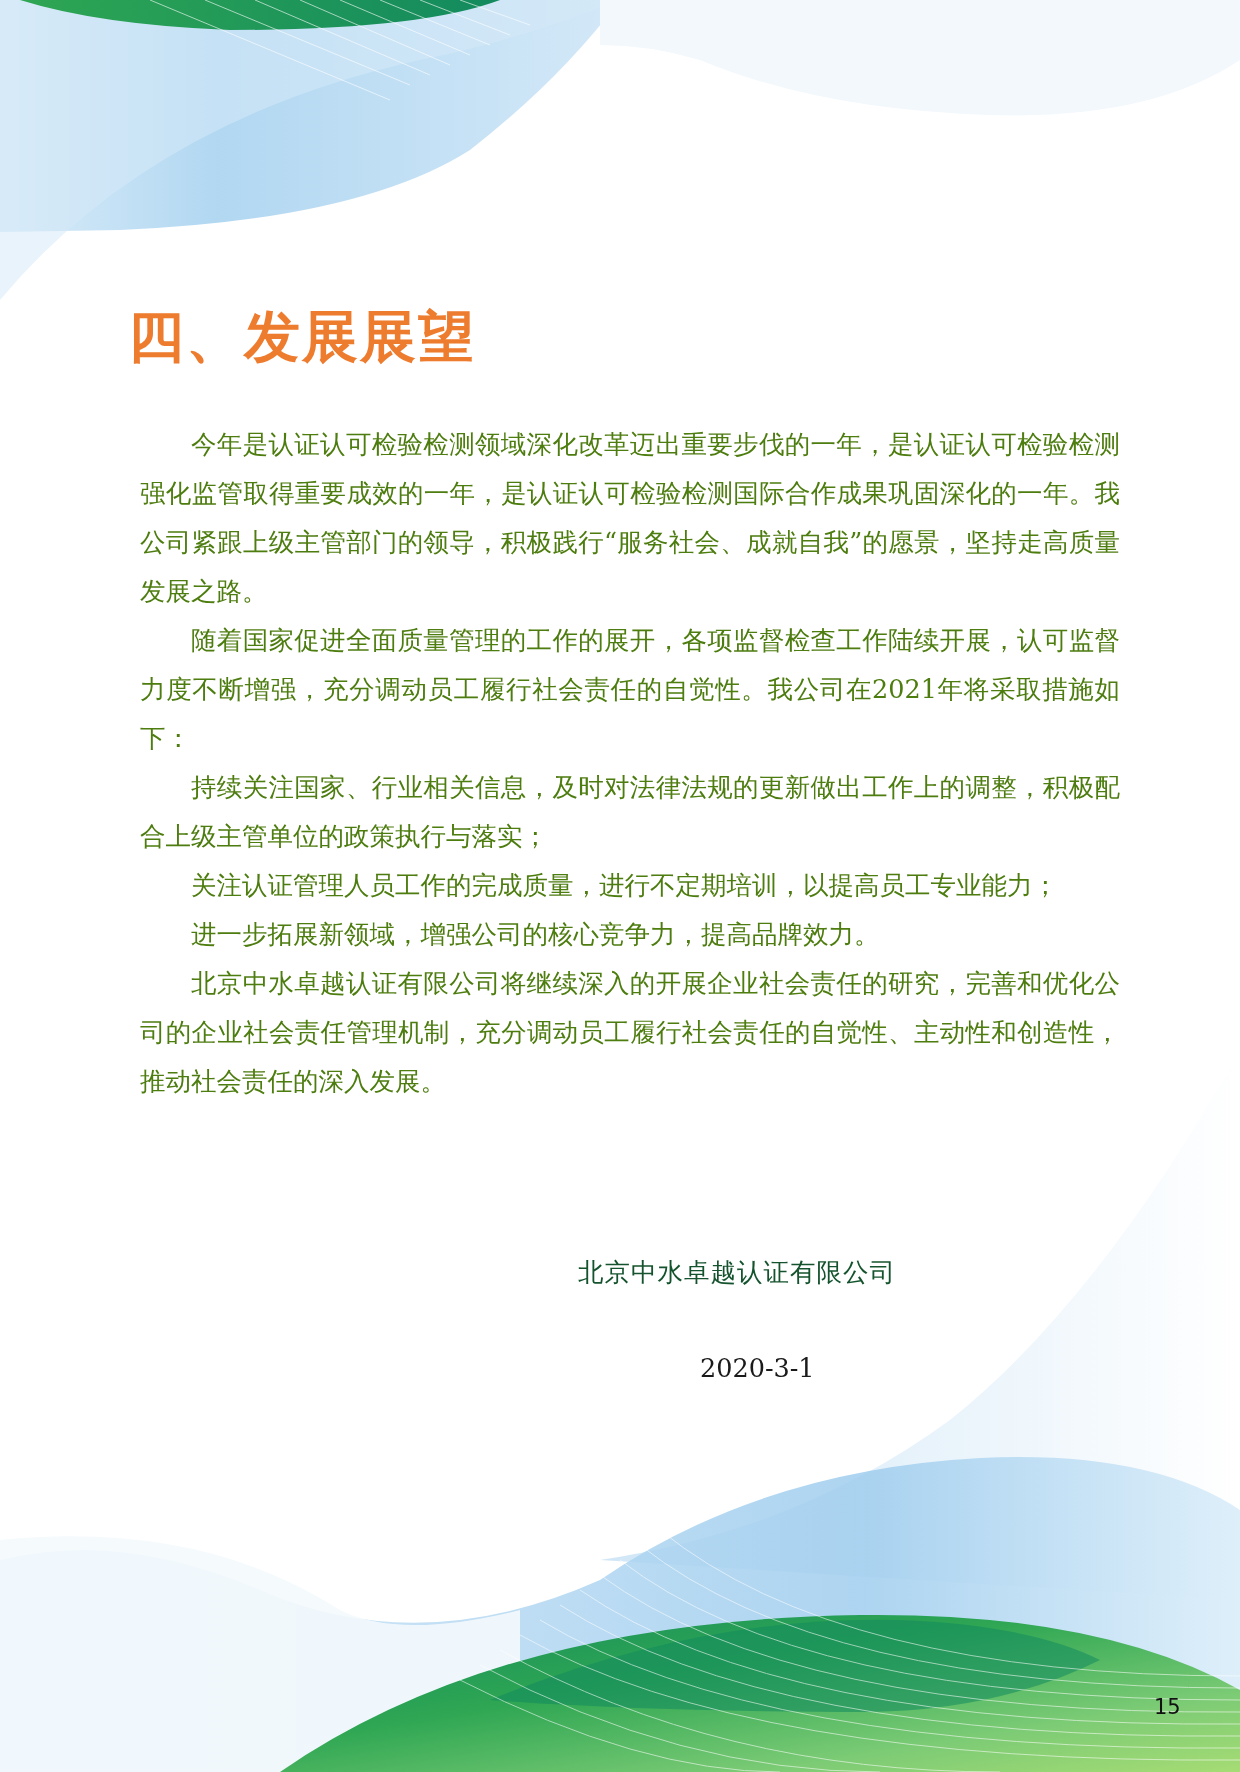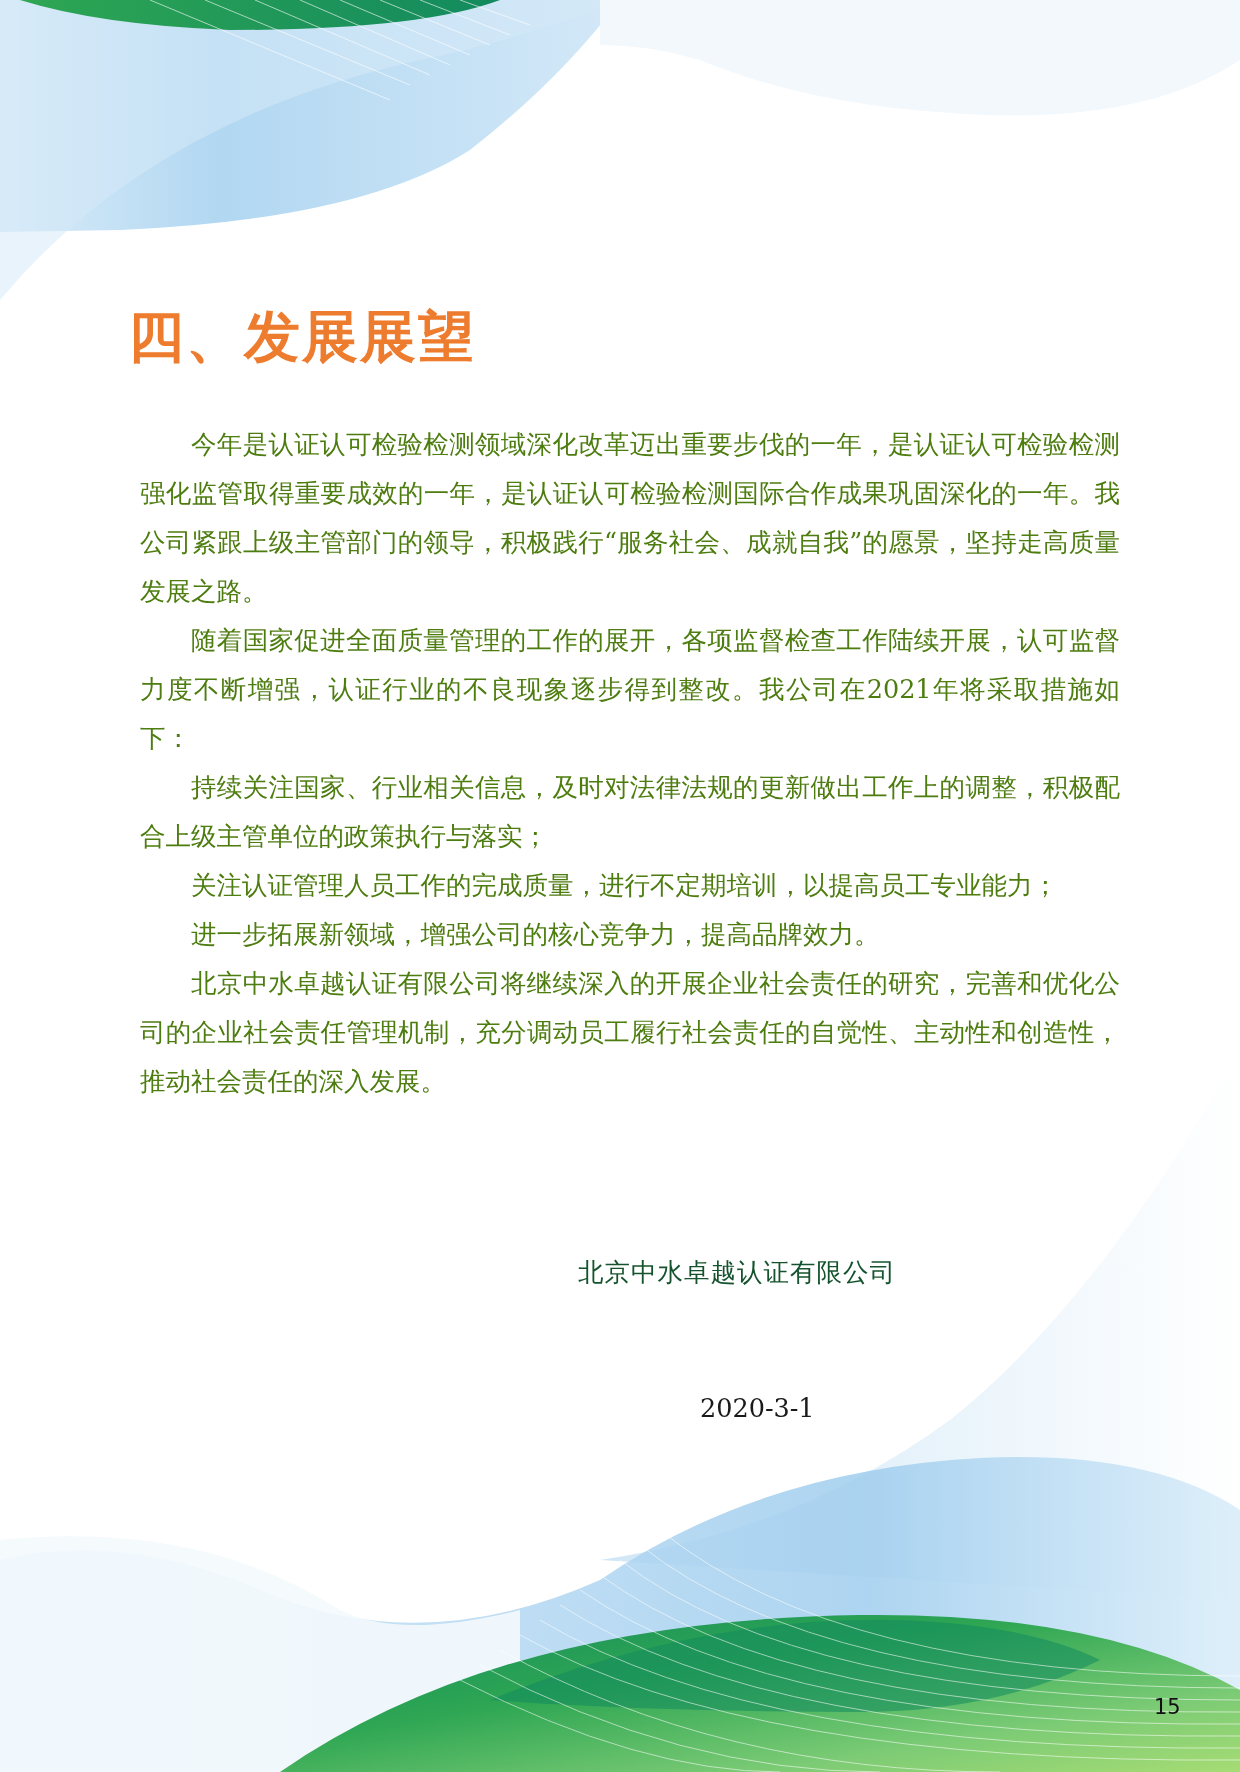--- a/index.html
+++ b/index.html
@@ -3,21 +3,21 @@
   <meta charset="utf-8">
   <style>
     html, body { margin:0; padding:0; }
     body { width:1240px; height:1772px; position:relative; overflow:hidden; background:#ffffff; font-family:"DejaVu Serif","Liberation Serif",serif; }
     .bg { position:absolute; left:0; top:0; width:1240px; height:1772px; z-index:0; }
     .content { position:absolute; left:0; top:0; width:1240px; height:1772px; z-index:1; }
     .title { position:absolute; left:128px; top:302px; font-family:"DejaVu Sans","Liberation Sans",sans-serif; font-weight:bold; font-size:56px; color:#ee7c2f; letter-spacing:2px; line-height:70px; margin:0;text-align:right; }
     .body-text { position:absolute; left:130px; top:420px; width:980px; font-size:25.5px; line-height:49px; color:#4d7c0f;margin-left:10px; }
     .body-text p { margin:0; text-indent:2em; text-align:justify; }
     .sig { position:absolute; left:578px; top:1255px; font-size:25.5px; color:#14532d; letter-spacing:1px; }
-    .date { position:absolute; left:700px; top:1353px; font-size:25.5px; color:#1a1a1a;margin-top:40px; }
+    .date { position:absolute; left:700px; top:1353px; font-size:25.5px; color:#1a1a1a; }
     .page-num { position:absolute; left:1130px; top:1695px; font-family:"DejaVu Sans","Liberation Sans",sans-serif; font-size:21px; color:#111;margin-left:24px; }
   </style>
 </head>
 <body>
 
 <svg class="bg" viewBox="0 0 1240 1772" xmlns="http://www.w3.org/2000/svg">
   <defs>
     <linearGradient id="gBlueTop" x1="0" y1="0" x2="1" y2="0">
       <stop offset="0" stop-color="#d6eaf8"></stop>
       <stop offset="0.35" stop-color="#a9d3f0"></stop>
@@ -81,21 +81,21 @@
     <path d="M640,1545 Q820,1688 1240,1688"></path>
     <path d="M660,1530 Q840,1676 1240,1676"></path>
   </g>
 </svg>
 
 <div class="content">
   <h1 class="title">四、发展展望</h1>
 
   <div class="body-text">
     <p>今年是认证认可检验检测领域深化改革迈出重要步伐的一年，是认证认可检验检测强化监管取得重要成效的一年，是认证认可检验检测国际合作成果巩固深化的一年。我公司紧跟上级主管部门的领导，积极践行“服务社会、成就自我”的愿景，坚持走高质量发展之路。</p>
-    <p>随着国家促进全面质量管理的工作的展开，各项监督检查工作陆续开展，认可监督力度不断增强，认证行业的不良现象逐步得到整改。我公司在2021年将采取措施如下：</p>
+    <p>随着国家促进全面质量管理的工作的展开，各项监督检查工作陆续开展，认可监督力度不断增强，充分调动员工履行社会责任的自觉性。我公司在2021年将采取措施如下：</p>
     <p>持续关注国家、行业相关信息，及时对法律法规的更新做出工作上的调整，积极配合上级主管单位的政策执行与落实；</p>
     <p>关注认证管理人员工作的完成质量，进行不定期培训，以提高员工专业能力；</p>
     <p>进一步拓展新领域，增强公司的核心竞争力，提高品牌效力。</p>
     <p>北京中水卓越认证有限公司将继续深入的开展企业社会责任的研究，完善和优化公司的企业社会责任管理机制，充分调动员工履行社会责任的自觉性、主动性和创造性，推动社会责任的深入发展。</p>
   </div>
 
   <div class="sig">北京中水卓越认证有限公司</div>
   <div class="date">2020-3-1</div>
   <div class="page-num">15</div>
 </div>

